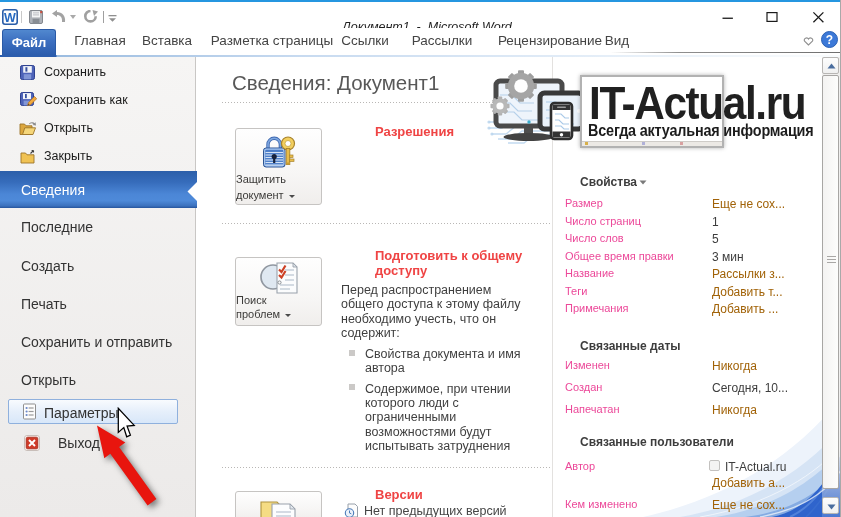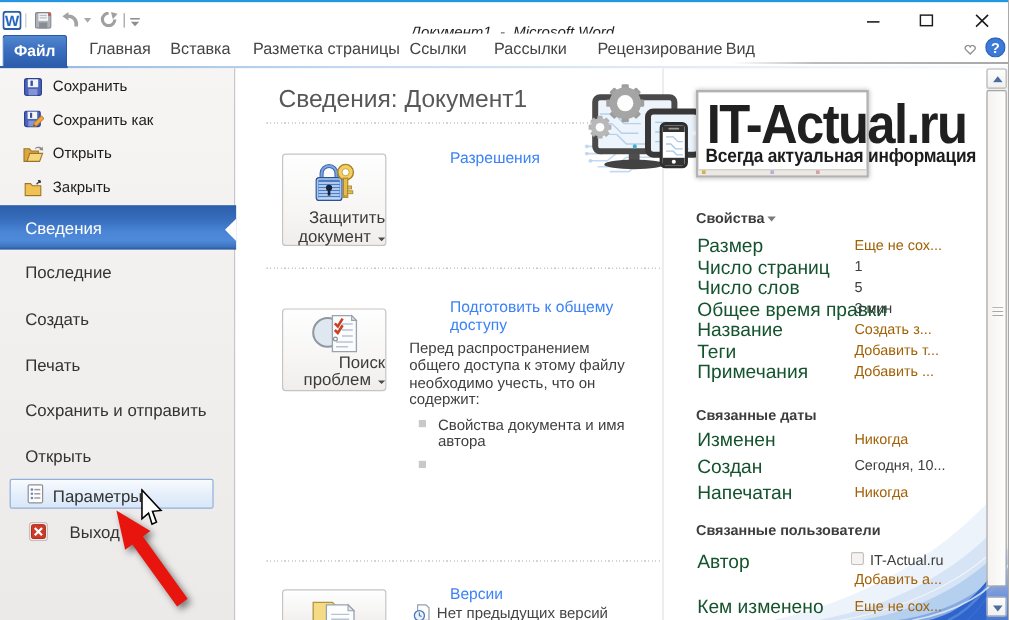--- a/index.html
+++ b/index.html
@@ -28,29 +28,29 @@
 #selitem .lbl{left:21px;top:11.5px;font-size:14px;color:#fff;position:absolute;line-height:1;}
 #notch{left:186px;top:173px;width:11px;height:37px;}
 #optbox{left:8px;top:342px;width:170px;height:25px;border:1px solid #8fb0dd;border-radius:2px;
   background:linear-gradient(180deg,#f8fbfe 0%,#e6effb 50%,#d8e7f9 100%);}
 #content{left:197px;top:57px;width:355px;height:460px;background:#fff;}
 #divider{left:552px;top:57px;width:1px;height:460px;background:#e3e1df;}
 h1{left:35px;top:15.5px;font-size:20.5px;font-weight:normal;color:#585858;margin:0;line-height:1;}
 .dot{height:1px;background-image:repeating-linear-gradient(90deg,#b9b7b5 0,#b9b7b5 1px,transparent 1px,transparent 3px);}
 .btn{left:38px;width:87px;border:1px solid #c6c4c2;border-radius:3px;
   background:linear-gradient(180deg,#fefefe 0%,#f7f6f5 60%,#f0eeec 100%);}
-.btn .cap{left:0;width:100%;text-align:right;font-size:14px;color:#3c3b39;position:absolute;line-height:1;}
-.h2{font-size:13px;font-weight:normal;color:#3b82f6;left:144px;line-height:15.5px;padding-left:34px;}
+.btn .cap{left:0;width:100%;text-align:left;font-size:11px;color:#3c3b39;position:absolute;line-height:1;}
+.h2{font-size:13px;font-weight:bold;color:#ef4444;left:144px;line-height:15.5px;padding-left:34px;}
 .body{font-size:12.5px;color:#3f3f3f;left:144px;line-height:14.35px;}
 .bullet{left:152px;width:6px;height:6px;background:#cbc9c7;}
 .btxt{font-size:12.5px;color:#3f3f3f;left:168px;line-height:14.35px;}
 
 #rpanel{left:553px;top:57px;width:269px;height:408px;}
 .rh{font-size:12px;font-weight:bold;color:#3d3d3d;left:27px;line-height:1;}
-.rl{font-size:16px;color:#14532d;left:28px;line-height:1;}
+.rl{font-size:11px;color:#ec4899;left:12px;line-height:1;}
 .rv{font-size:12px;left:159px;line-height:1;}
 .gray{color:#a16207;}
 .dark{color:#3d3d3d;}
 
 #sbar{left:822px;top:57px;width:18px;height:460px;background:linear-gradient(180deg,#f0efee 0,#f0efee 390px,rgba(240,239,238,0.45) 430px,rgba(240,239,238,0.15) 460px);}
 .sbtn{left:0;width:17px;height:17px;background:linear-gradient(180deg,#fdfdfd,#f0f0f0);border:1px solid #b8b6b4;border-radius:2px;}
 #sthumb{left:0px;top:18px;width:17px;height:414px;background:linear-gradient(90deg,#f4f3f2,#fdfdfc);border:1px solid #a8a6a4;border-radius:2px;}
 #rborder{left:840px;top:0;width:1px;height:517px;background:#a9a9a9;}
 
 #logobox{left:580px;top:75px;width:144px;height:73px;background:#fff;border:2px solid #b2b2b2;box-shadow:0 0 4px rgba(0,0,0,.3);}
@@ -221,20 +221,21 @@
       <circle cx="19.5" cy="21.5" r="1.6" fill="none" stroke="#8a8f94" stroke-width="1"></circle>
     </svg>
     <span class="cap" style="top:37px">Поиск</span>
     <span class="cap" style="top:51px">проблем <i style="display:inline-block;width:0;height:0;border:3.2px solid transparent;border-top:3.8px solid #4a4a4a;position:relative;top:2.2px;margin-left:2px"></i></span>
   </div>
   <div class="h2" style="top:190.5px">Подготовить к общему<br>доступу</div>
   <div class="body" style="top:226px">Перед распространением<br>общего доступа к этому файлу<br>необходимо учесть, что он<br>содержит:</div>
   <div class="bullet" style="top:293px"></div>
   <div class="btxt" style="top:290px">Свойства документа и имя<br>автора</div>
   <div class="bullet" style="top:327px"></div>
+  <div class="btxt" style="top:324.5px">Содержимое, при чтении<br>которого люди с<br>ограниченными<br>возможностями будут<br>испытывать затруднения</div>
   <div class="dot" style="left:25px;top:410px;width:328px"></div>
   <div class="h2 t" style="top:429.5px">Версии</div>
   <div class="btn" style="top:434px;height:30px">
     <svg style="left:23px;top:8px" width="40" height="24" viewBox="0 0 40 24">
       <path d="M2,2 L18,2 L23,7 L23,24 L2,24 Z" fill="#f5dc84" stroke="#b09440" stroke-width="1.1"></path>
       <path d="M13,4 L31,4 L36,9 L36,24 L13,24 Z" fill="#fcfdfe" stroke="#9aa2ac" stroke-width="1.1"></path>
       <path d="M31,4 L31,9 L36,9 Z" fill="#e2e8ee" stroke="#9aa2ac" stroke-width="0.9"></path>
       <g stroke="#b9c4d0" stroke-width="1.2">
             <line x1="17" y1="12" x2="32" y2="12"></line>
             <line x1="17" y1="16" x2="32" y2="16"></line>
@@ -268,21 +269,21 @@
       </svg>
   <span class="rl t" style="top:141px">Размер</span>
       <span class="rv gray t" style="top:141px">Еще не сох...</span>
   <span class="rl t" style="top:158.5px">Число страниц</span>
       <span class="rv dark t" style="top:158.5px">1</span>
   <span class="rl t" style="top:176px">Число слов</span>
       <span class="rv dark t" style="top:176px">5</span>
   <span class="rl t" style="top:193.5px">Общее время правки</span>
       <span class="rv dark t" style="top:193.5px">3 мин</span>
   <span class="rl t" style="top:211px">Название</span>
-      <span class="rv gray t" style="top:211px">Создать з...</span>
+      <span class="rv gray t" style="top:211px">Рассылки з...</span>
   <span class="rl t" style="top:228.5px">Теги</span>
       <span class="rv gray t" style="top:228.5px">Добавить т...</span>
   <span class="rl t" style="top:246px">Примечания</span>
       <span class="rv gray t" style="top:246px">Добавить ...</span>
   <span class="rh t" style="top:283px">Связанные даты</span>
   <span class="rl t" style="top:303px">Изменен</span>
       <span class="rv gray t" style="top:303px">Никогда</span>
   <span class="rl t" style="top:325px">Создан</span>
       <span class="rv dark t" style="top:325px">Сегодня, 10...</span>
   <span class="rl t" style="top:347px">Напечатан</span>

